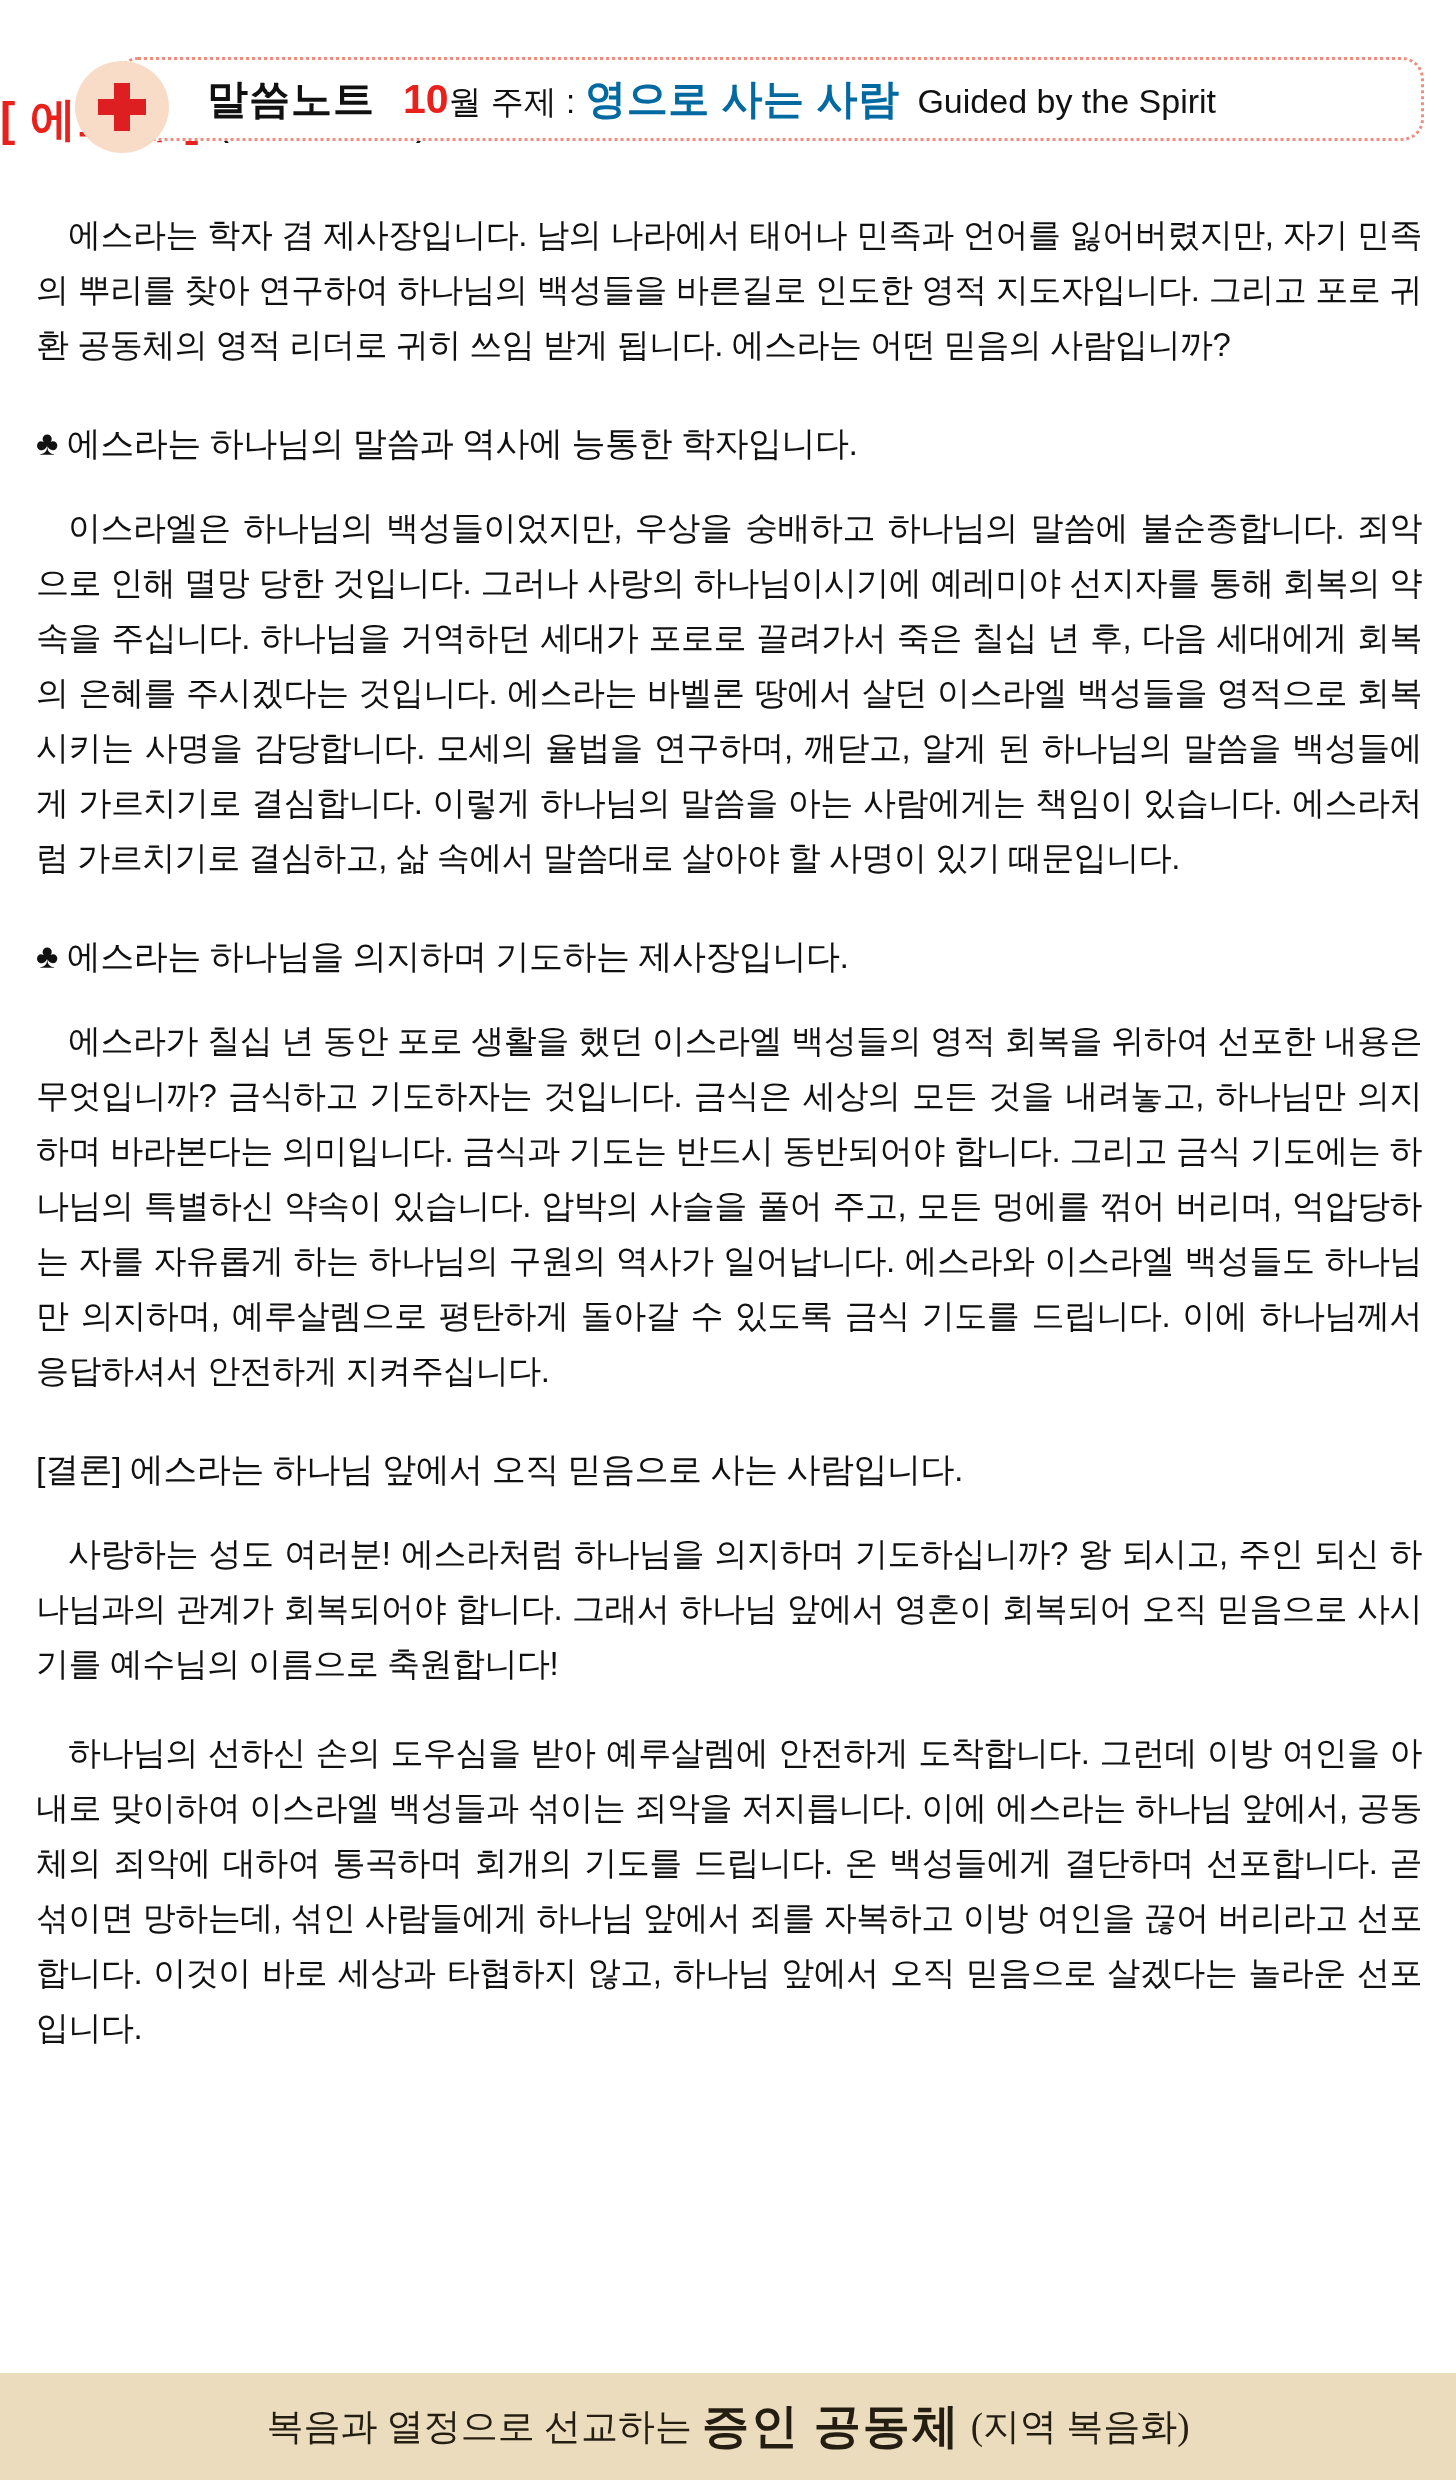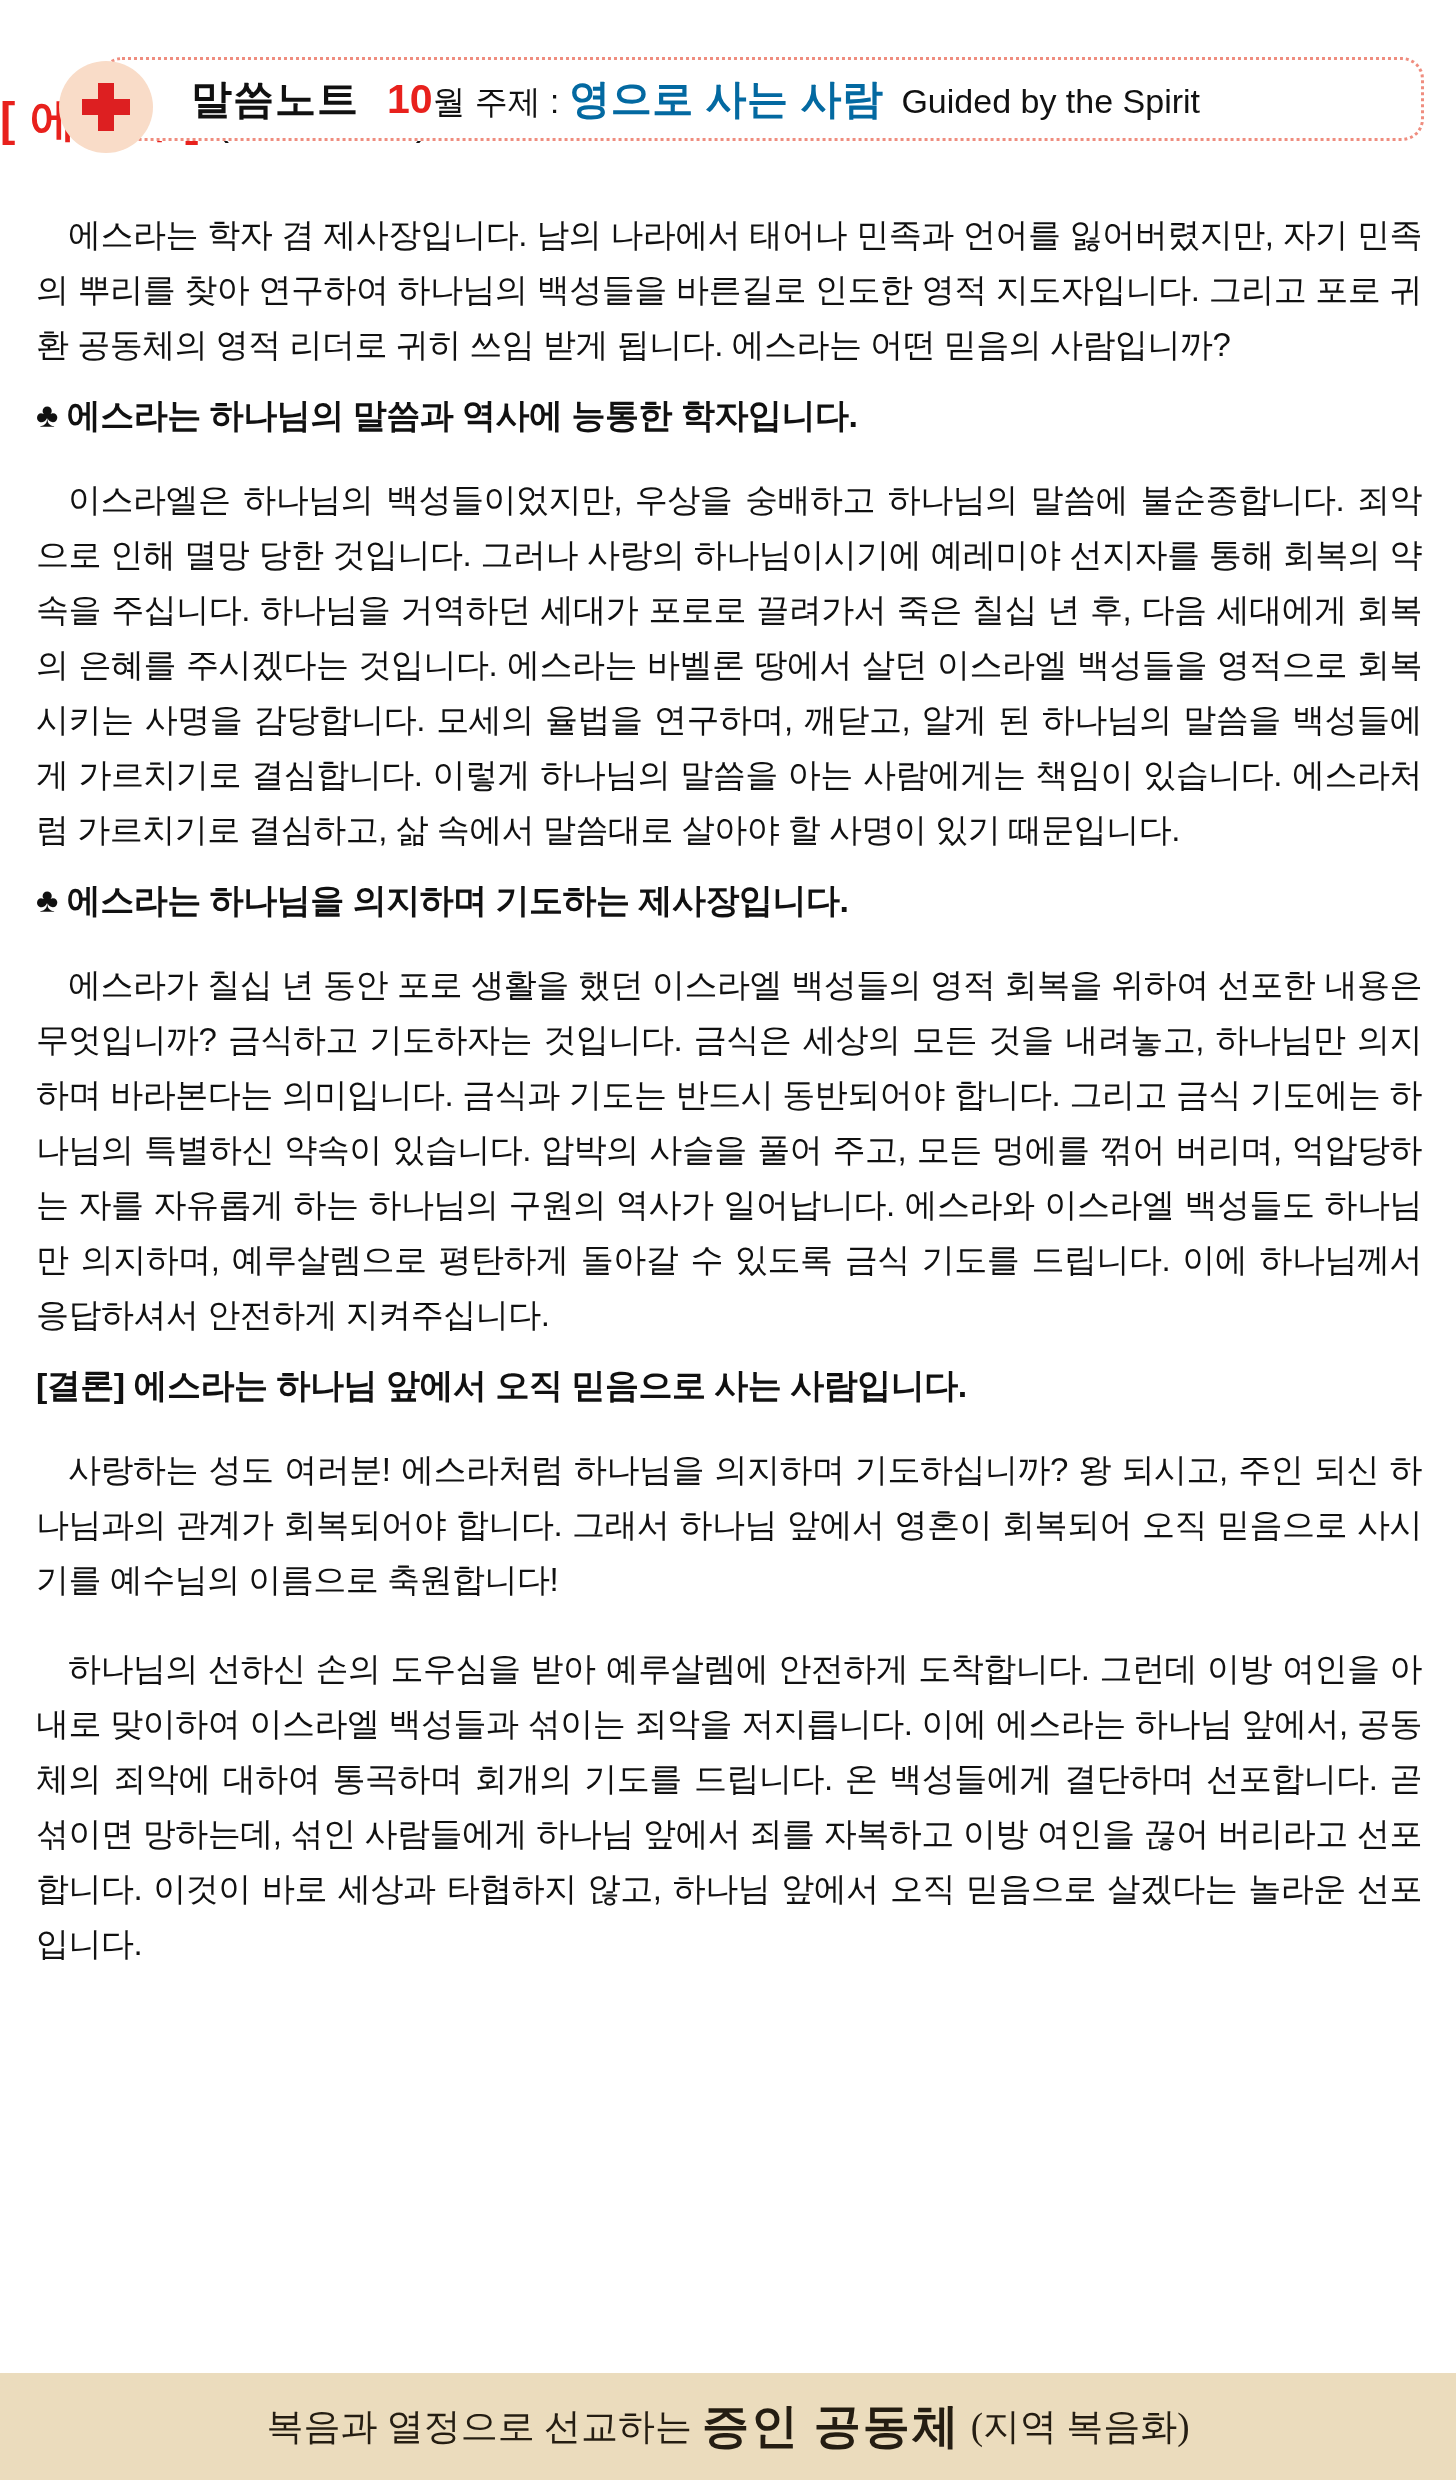--- a/index.html
+++ b/index.html
@@ -11,21 +11,21 @@
     width: 1456px;
     height: 2480px;
     background: #ffffff;
     overflow: hidden;
   }
 
   
   .banner {
     position: absolute;
     top: 57px;
-    left: 100px;
+    left: 116px;
     right: 32px;
     height: 84px;
     border: 3px dotted #ef8d7f;
     border-radius: 22px;
     display: flex;
     align-items: center;
     padding-left: 88px;
     background: #ffffff;
   }
   .badge {
@@ -70,22 +70,22 @@
     line-height: 55px;
     text-align: justify;
     word-break: break-all;
     text-indent: 32px;
     margin-top: 34px;
     letter-spacing: -0.5px;
   }
   .doc-body h2.heading {
     font-size: 34px;
     line-height: 46px;
-    font-weight: bold;
-    margin-top: 20px;
+    font-weight: normal;
+    margin-top: 48px;
     letter-spacing: -0.5px;
   }
 
   
   .footer {
     position: absolute;
     left: 0;
     bottom: 0;
     width: 100%;
     height: 107px;

